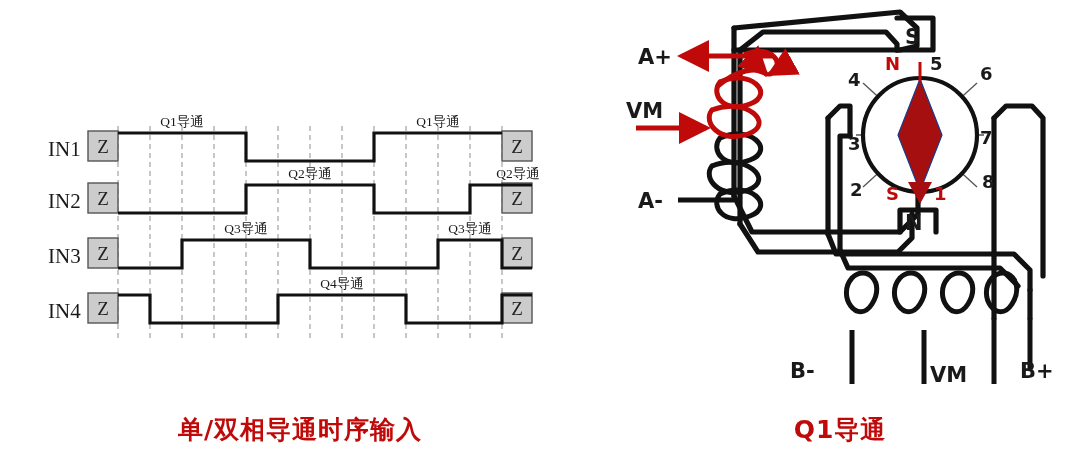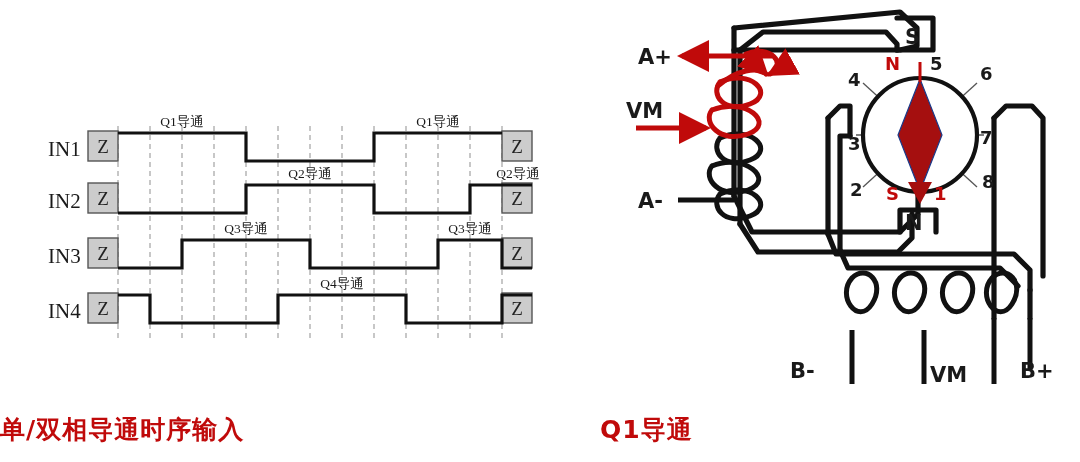--- a/index.html
+++ b/index.html
@@ -7,21 +7,21 @@
     width:1080px;height:462px;position:relative;overflow:hidden;
     font-family:"Liberation Serif","DejaVu Serif",serif;
     color:#1a1a1a;
   }
   .panel{position:absolute;top:0;height:462px;}
   #timing-panel{left:0;width:600px;}
   #motor-panel{left:600px;width:480px;}
 
   svg{display:block;}
   .caption{
-    position:absolute;bottom:16px;width:100%;
+    position:absolute;bottom:16px;width:100%;text-align:center;
     font-family:"DejaVu Sans","Liberation Sans",sans-serif;
     font-weight:bold;font-size:25px;letter-spacing:1px;
     color:#c00a0a;
   }
   #timing-caption{left:0;}
   #motor-caption{left:0;}
 </style>
 </head>
 <body>
 

